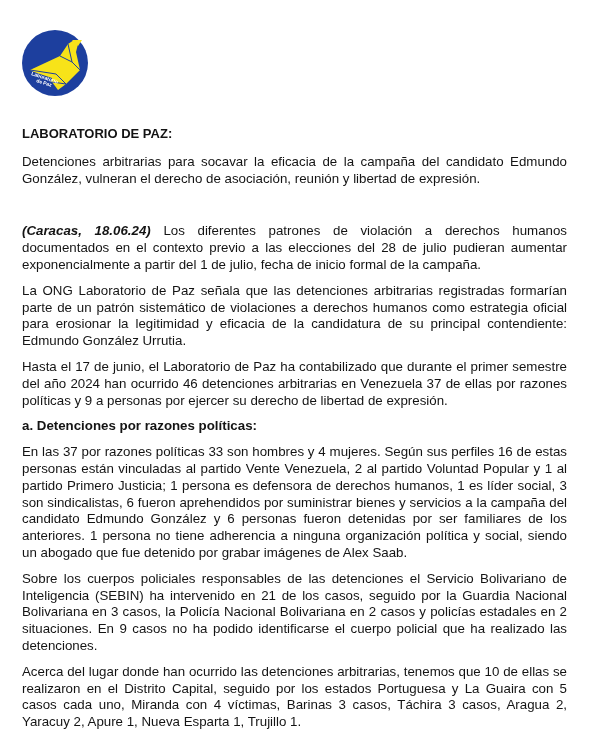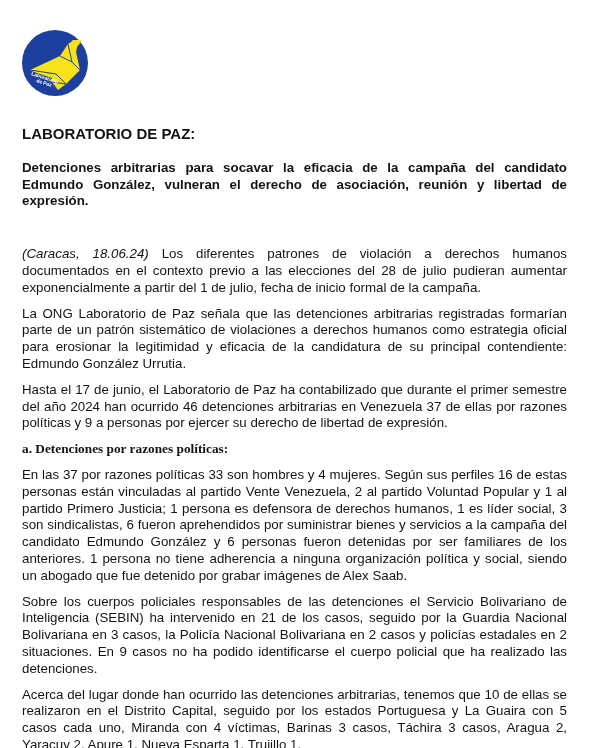--- a/index.html
+++ b/index.html
@@ -1,24 +1,24 @@
 <!DOCTYPE html>
 <html><head>
 <meta charset="utf-8">
 <style>
   html, body { margin: 0; padding: 0; background: #ffffff; }
   body { width: 600px; height: 748px; overflow: hidden; position: relative; }
   .logo { position: absolute; left: 22px; top: 30px; width: 66px; height: 66px; }
   .doc { position: absolute; left: 22px; top: 126px; width: 545px; color: #141414;
          font-family: "Liberation Sans", sans-serif; font-size: 13.3px; line-height: 16.8px; }
-  .heading { font-weight: bold; margin: 0 0 17px 0; font-size: 15px; }
-  .headline { font-weight: bold; text-align: justify; margin: 0 0 36px 0; }
+  .heading { font-weight: bold; margin: 0 0 11px 0; font-size: 13px; }
+  .headline { font-weight: normal; text-align: justify; margin: 0 0 36px 0; }
   p { margin: 0 0 9px 0; text-align: justify; }
-  .subhead { font-weight: bold; margin: 0 0 9px 0; font-family: Liberation Serif, serif; }
-  .dateline { font-style: italic; }
+  .subhead { font-weight: bold; margin: 0 0 9px 0; }
+  .dateline { font-style: italic; font-weight: bold; }
 </style>
 </head>
 <body>
 
 <div class="logo">
   <svg width="66" height="66" viewBox="0 0 66 66">
     <circle cx="33" cy="33" r="33" fill="#1d3f9e"></circle>
 
     <polygon points="8,40 38,26 46,14 52,10 56,14 54,22 58,40 44,54 36,60 30,52" fill="#f7e319"></polygon>
 

